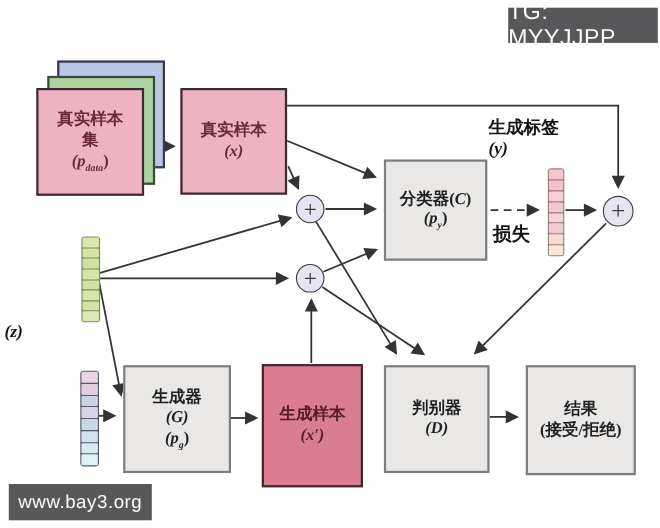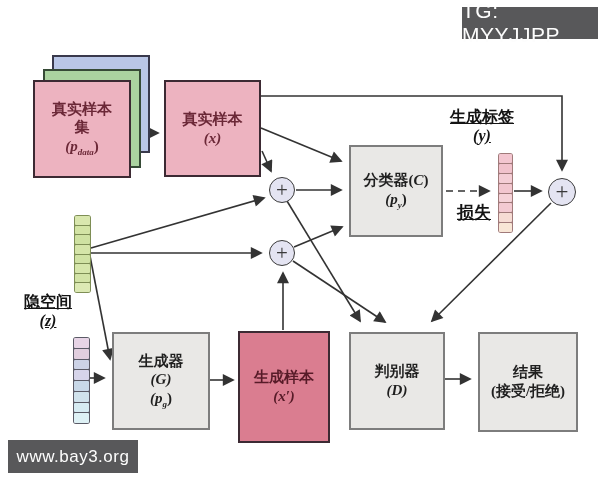--- a/index.html
+++ b/index.html
@@ -34,22 +34,22 @@
   .p28{width:28px;height:28px;font-size:23px;}
   .stack{
     position:absolute;z-index:2;display:flex;flex-direction:column;
     gap:1px;padding:1px;box-sizing:border-box;border-radius:3px;
   }
   .stack .cell{flex:1;border-radius:1px;}
   .st-c{background:#7e8e55;}
   .st-z{background:#5a5a66;}
   .st-y{background:#a07a7a;}
   .freelabel{
-    position:absolute;z-index:2;text-align:center;font-weight:bold;
-    color:#141414;font-size:16px;line-height:1.18;text-decoration:underline;
+    position:absolute;z-index:2;font-weight:bold;
+    color:#141414;font-size:16px;line-height:1.18;
   }
   .freelabel .var{font-style:italic;}
   .badge{
     position:absolute;z-index:5;background:#58585a;color:#fdfdfd;
     font-family:"Liberation Sans","DejaVu Sans",sans-serif;
     display:flex;align-items:center;justify-content:center;
     font-weight:normal;letter-spacing:0.5px;
   }
 </style>
 </head>
@@ -160,21 +160,20 @@
       <div class="cell" style="background: rgb(241, 194, 204);"></div>
       <div class="cell" style="background: rgb(244, 205, 213);"></div>
       <div class="cell" style="background: rgb(242, 198, 207);"></div>
       <div class="cell" style="background: rgb(245, 210, 216);"></div>
       <div class="cell" style="background: rgb(243, 202, 210);"></div>
       <div class="cell" style="background: rgb(246, 220, 212);"></div>
       <div class="cell" style="background: rgb(248, 230, 214);"></div>
     </div>
 
   <div class="freelabel" style="left:4px;top:293px;width:88px;">
-    <div>隐空间</div>
     <div class="var">(z)</div>
   </div>
   <div class="freelabel" style="left:444px;top:108px;width:76px;">
     <div>生成标签</div>
     <div class="var">(y)</div>
   </div>
   <div class="freelabel" style="left:448px;top:203px;width:52px;font-size:17px;">损失</div>
 
   <div class="badge" style="left:462px;top:7px;width:136px;height:32px;font-size:21px;">TG: MYYJJPP</div>
   <div class="badge" style="left:8px;top:440px;width:130px;height:33px;font-size:17px;">www.bay3.org</div>

